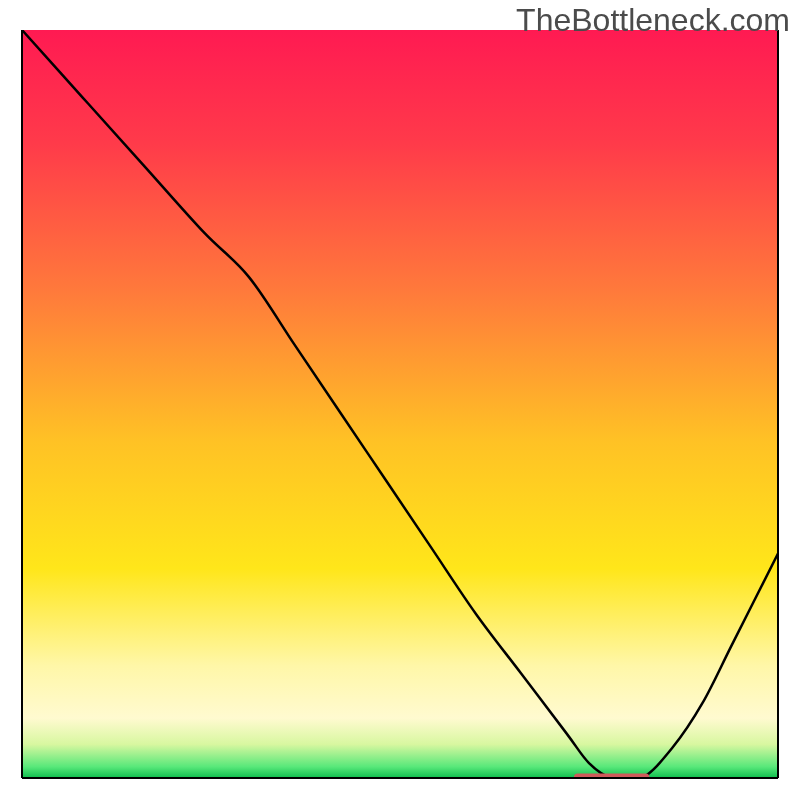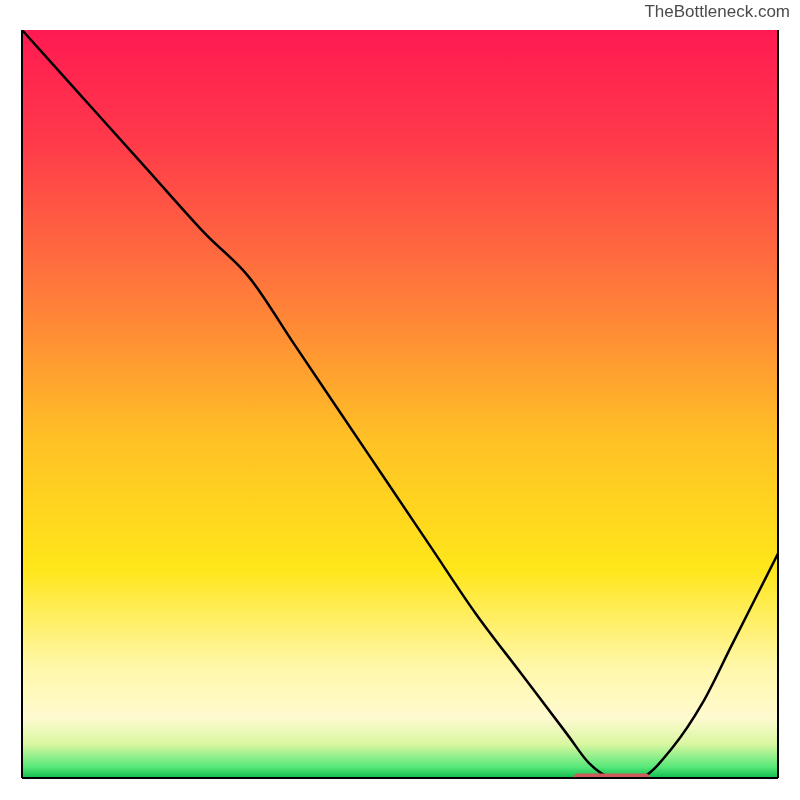--- a/index.html
+++ b/index.html
@@ -13,21 +13,21 @@
   }
   .wrap {
     position: relative;
     width: 800px;
     height: 800px;
   }
   .watermark {
     position: absolute;
     top: 2px;
     right: 10px;
-    font-size: 17px;
+    font-size: 32px;
     font-weight: 400;
     color: #4b4b4b;
     letter-spacing: 0px;
   }
   svg {
     display: block;
   }
 </style>
 </head>
 <body>

